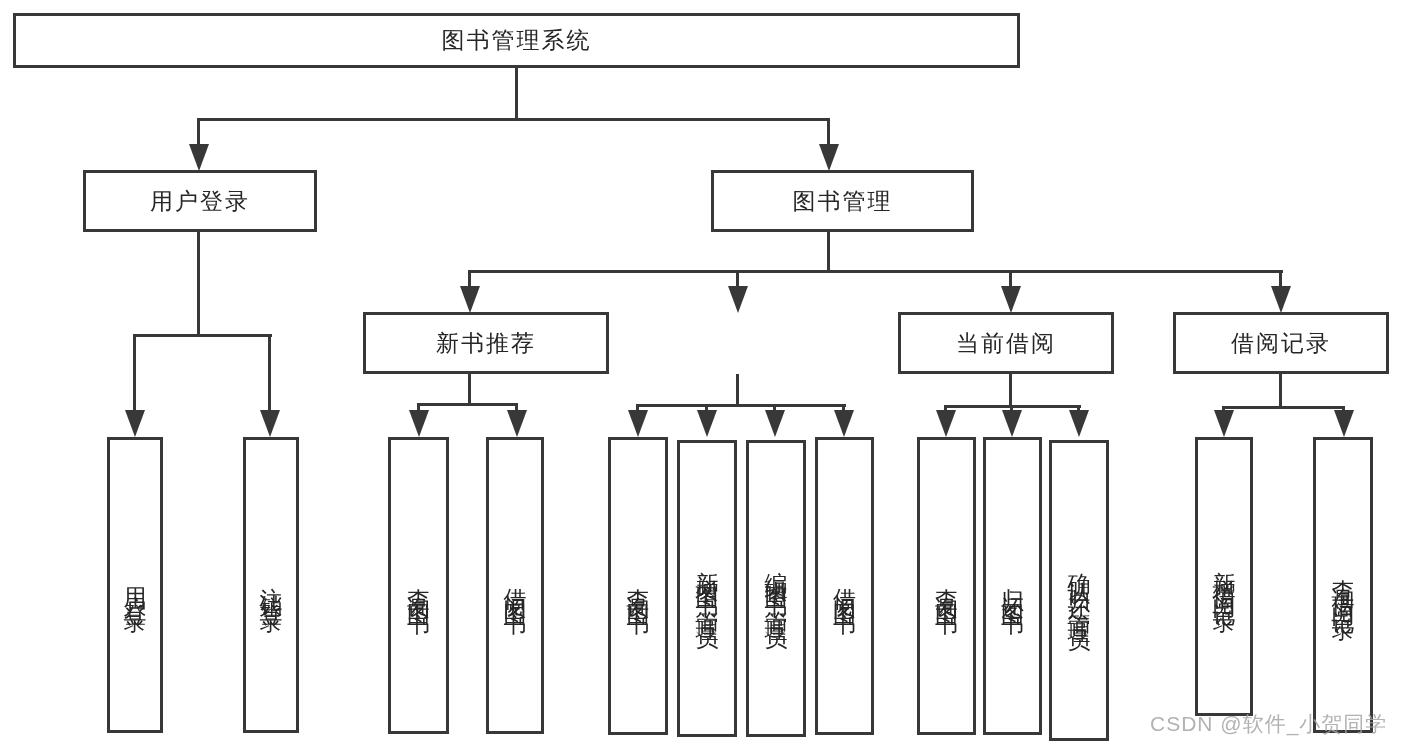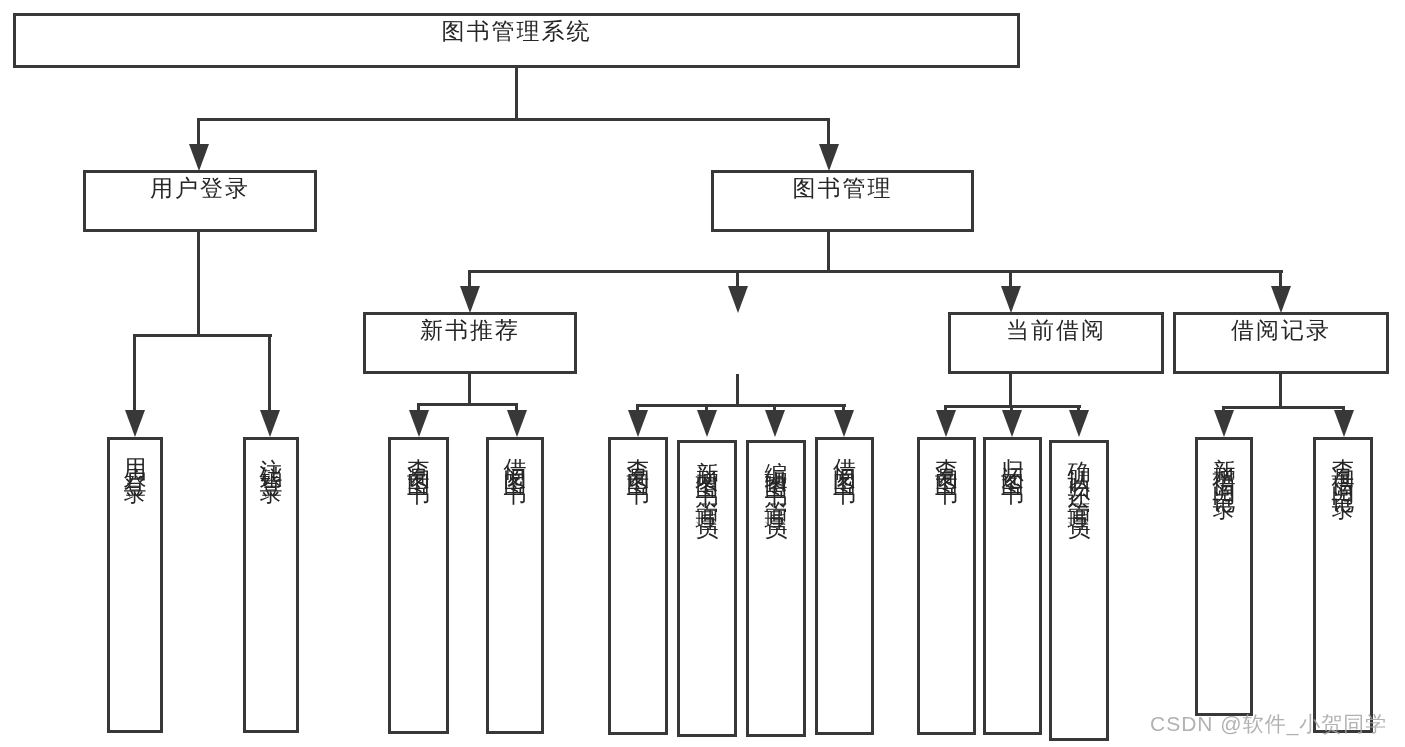--- a/index.html
+++ b/index.html
@@ -9,21 +9,21 @@
     background:#ffffff;
     font-family:"Liberation Sans","DejaVu Sans",sans-serif;
     overflow:hidden;
   }
   .box {
     position:absolute;
     box-sizing:border-box;
     border:3px solid #383838;
     background:#ffffff;
     display:flex;
-    align-items:flex-start;
+    align-items:center;
     justify-content:center;
     color:#262626;
   }
   .htext {
     font-size:23px;
     letter-spacing:2px;
     white-space:nowrap;
     color:#262626;
   }
   .vtext {
@@ -90,24 +90,24 @@
   <div class="hline" style="left:468px; top:270px; width:815px; height:3px;"></div>
   <div class="vline" style="left:468px; top:272px; width:3px; height:16px;"></div>
   <div class="arrow" style="left:460px; top:286px;"></div>
   <div class="vline" style="left:736px; top:272px; width:3px; height:16px;"></div>
   <div class="arrow" style="left:728px; top:286px;"></div>
   <div class="vline" style="left:1009px; top:272px; width:3px; height:16px;"></div>
   <div class="arrow" style="left:1001px; top:286px;"></div>
   <div class="vline" style="left:1279px; top:272px; width:3px; height:16px;"></div>
   <div class="arrow" style="left:1271px; top:286px;"></div>
 
-  <div class="box" style="left:363px; top:312px; width:214px; height:62px;">
+  <div class="box" style="left:363px; top:312px; width:246px; height:62px;">
     <span class="htext">新书推荐</span>
   </div>
-  <div class="box" style="left:948px; top:312px; width:216px; height:62px;">
+  <div class="box" style="left:898px; top:312px; width:216px; height:62px;">
     <span class="htext">当前借阅</span>
   </div>
   <div class="box" style="left:1173px; top:312px; width:216px; height:62px;">
     <span class="htext">借阅记录</span>
   </div>
 
   <div class="vline" style="left:468px; top:374px; width:3px; height:32px;"></div>
   <div class="hline" style="left:417px; top:403px; width:101px; height:3px;"></div>
   <div class="vline" style="left:417px; top:405px; width:3px; height:9px;"></div>
   <div class="arrow" style="left:409px; top:410px;"></div>

